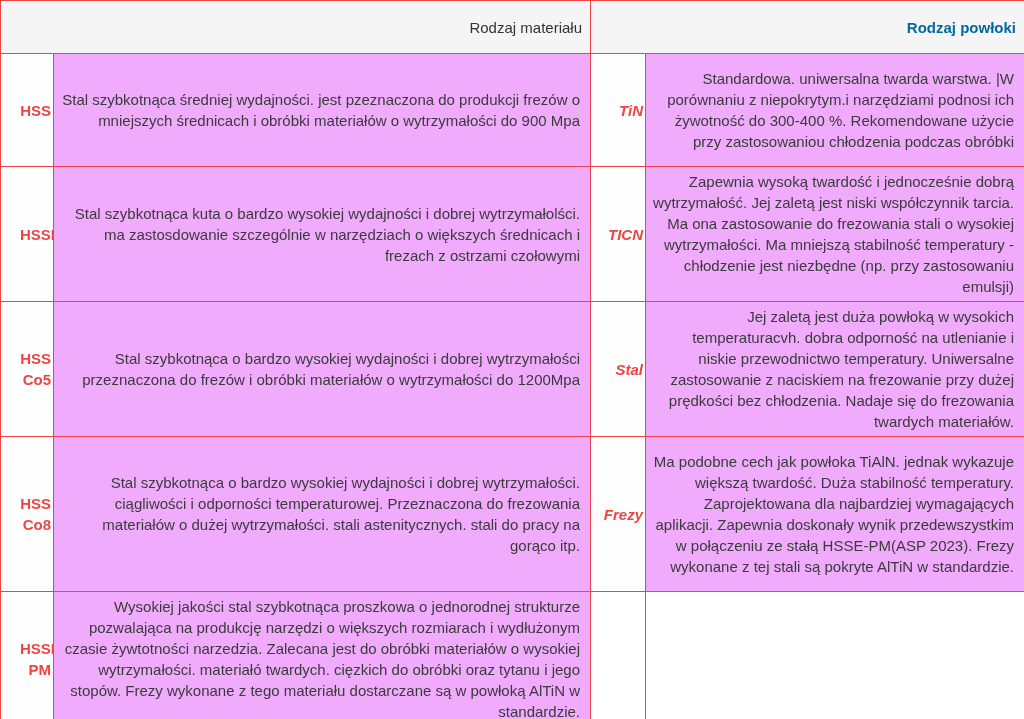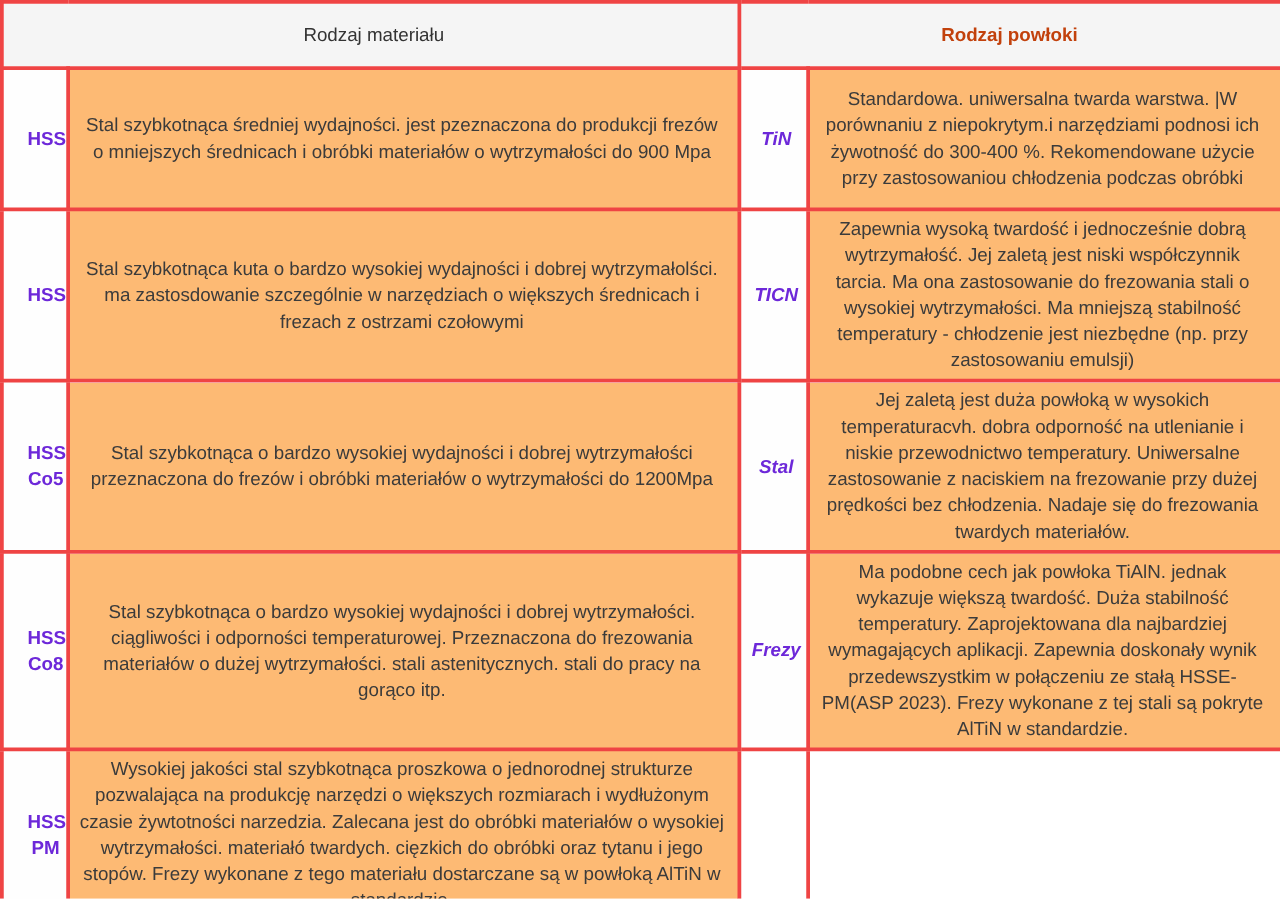--- a/index.html
+++ b/index.html
@@ -15,25 +15,25 @@
     background: #ffffff;
   }
   table.spec-table {
     width: 1024px;
     border-collapse: collapse;
     table-layout: fixed;
     font-size: 15px;
     color: #3b3b3b;
   }
   table.spec-table td, table.spec-table th {
-    border: 3px solid #ef4444;
+    border: 1px solid #ef4444;
     vertical-align: middle;
     line-height: 1.4;
     overflow: hidden;
-    text-align: center;
+    text-align: right;
   }
   
   col.c-code1  { width: 53px; }
   col.c-desc1  { width: 537px; }
   col.c-code2  { width: 55px; }
   col.c-desc2  { width: 379px; }
   
   tr.r-head { height: 53px; }
   tr.r-1 { height: 113px; }
   tr.r-2 { height: 133px; }
@@ -41,32 +41,32 @@
   tr.r-4 { height: 155px; }
   tr.r-5 { height: 131px; }
   
   th.hdr {
     background: #f5f5f5;
     font-size: 15px;
     color: #333333;
     padding: 0 8px 0 13px;
   }
   th.hdr-material { font-weight: 400; }
-  th.hdr-coating  { font-weight: 700; color: #c2410c; padding-left: 6px; }
+  th.hdr-coating  { font-weight: 700; color: #0369a1; padding-left: 6px; }
   
   td.code {
     font-weight: 700;
-    color: #6d28d9;
+    color: #ef4444;
     padding: 4px 2px 4px 19px;
     background: #fefefe;
   }
   td.code-coating { padding-left: 6px; font-style: italic; }
   td.desc {
     padding: 4px 10px 4px 7px;
-    background: #fdba74;
+    background: #f0abfc;
   }
   td.desc-coating { padding-left: 6px; }
   
   td.blank {
     border: none;
     background: #ffffff;
   }
 </style>
 </head>
 <body>

